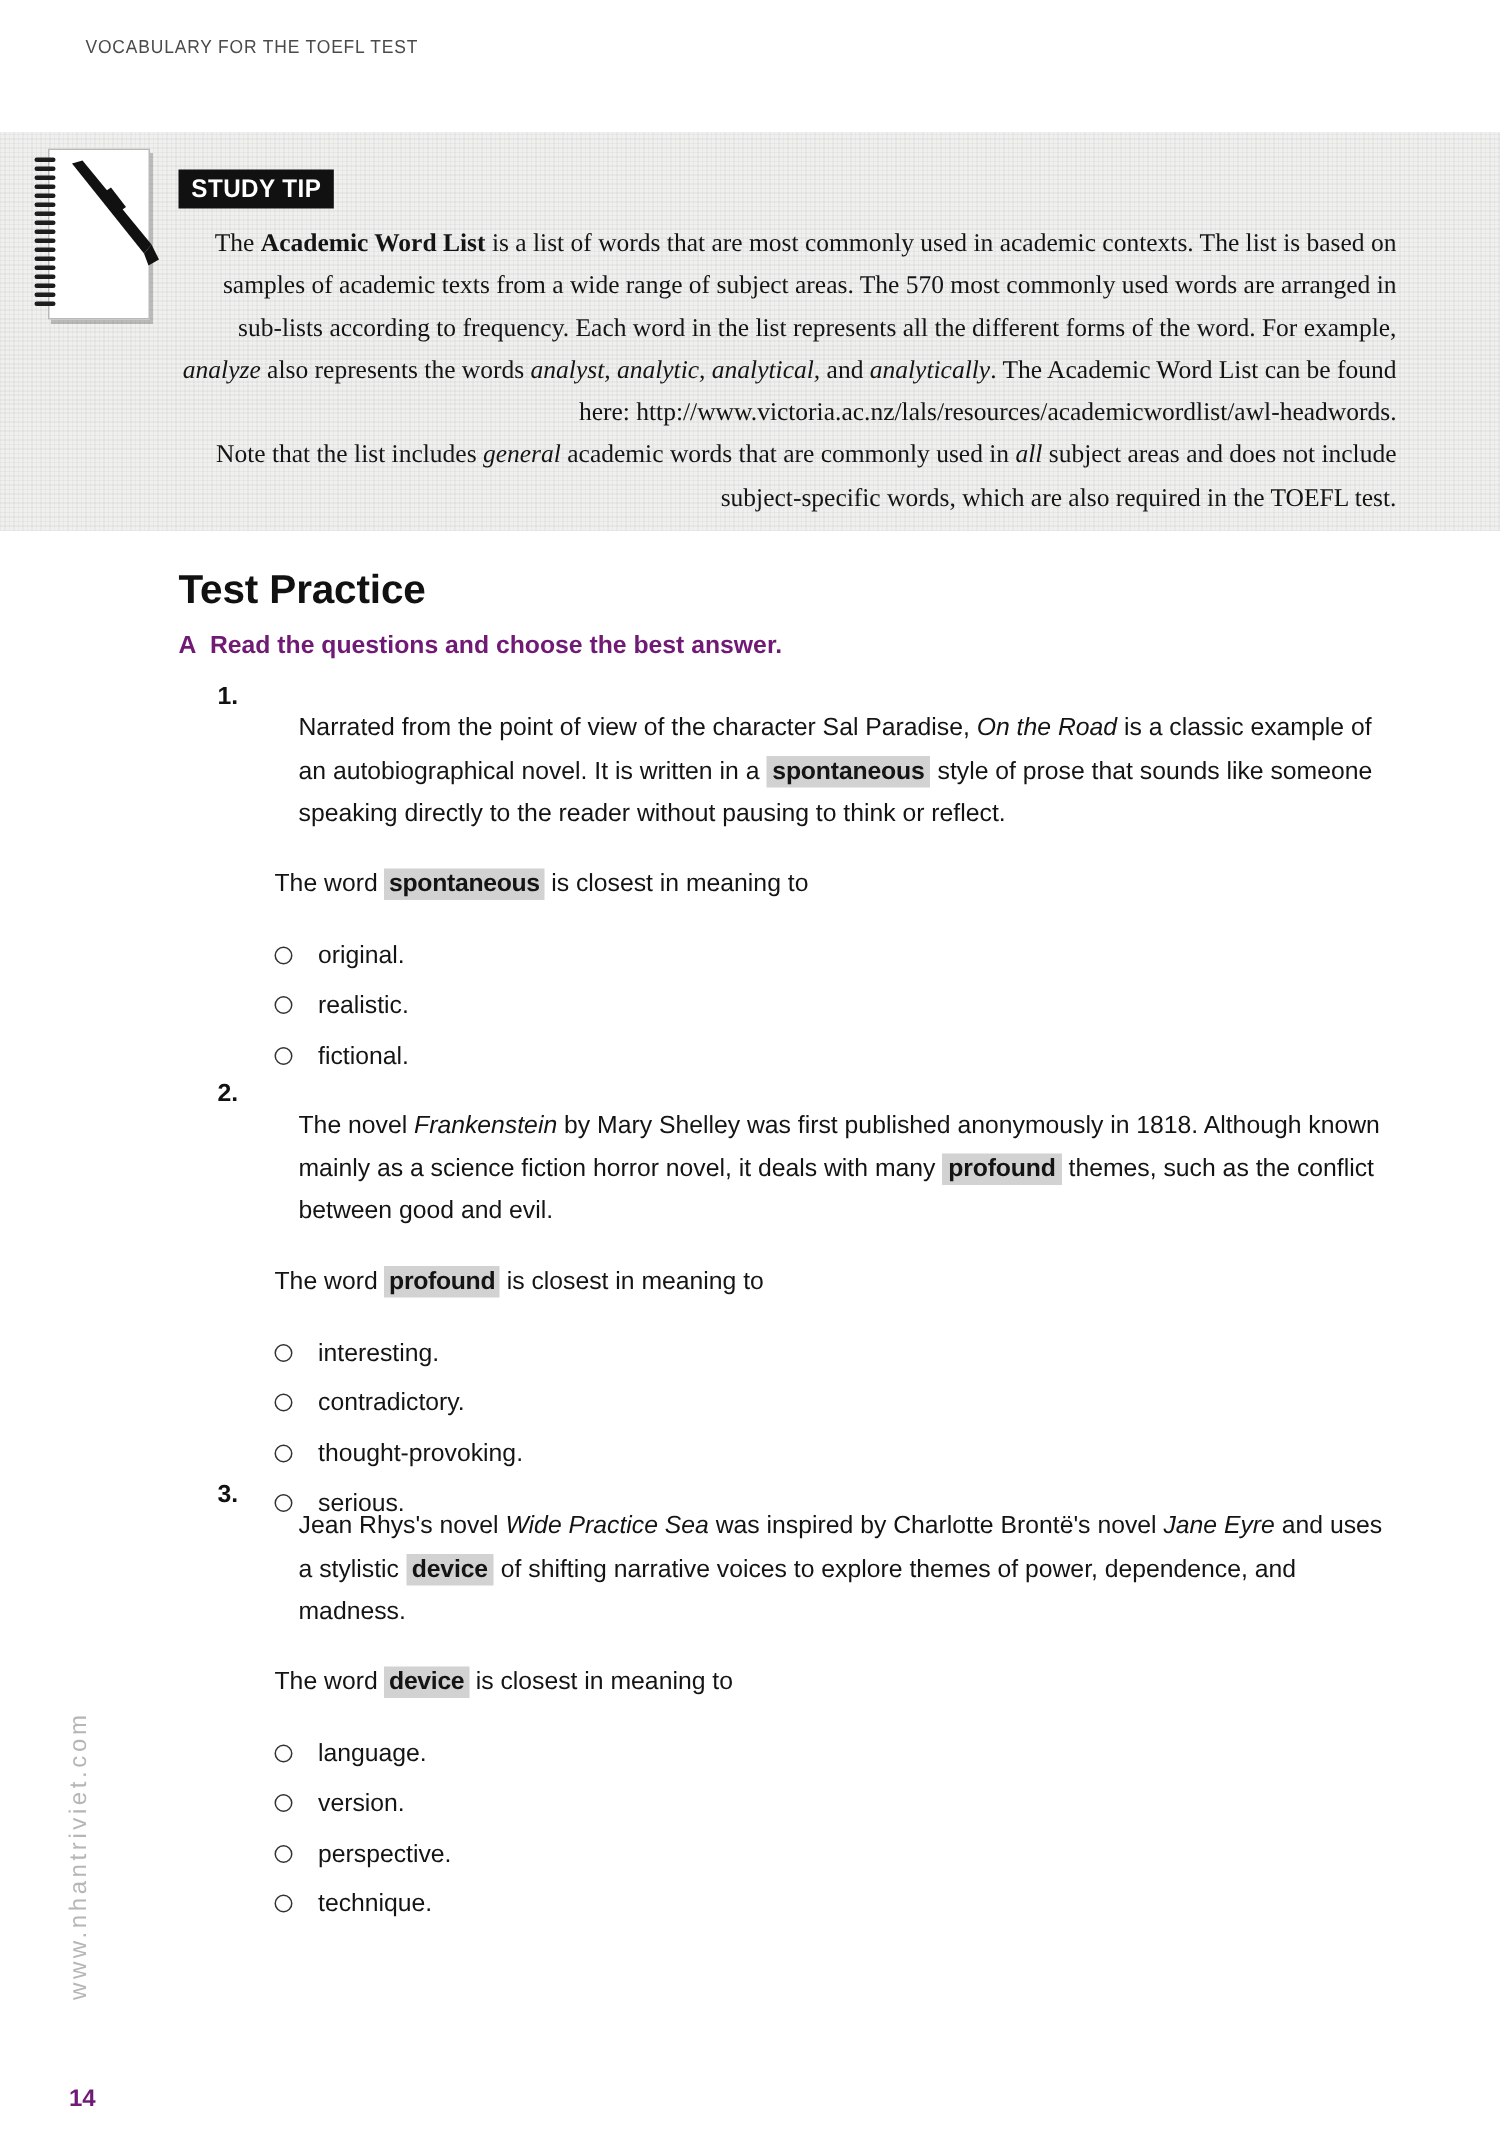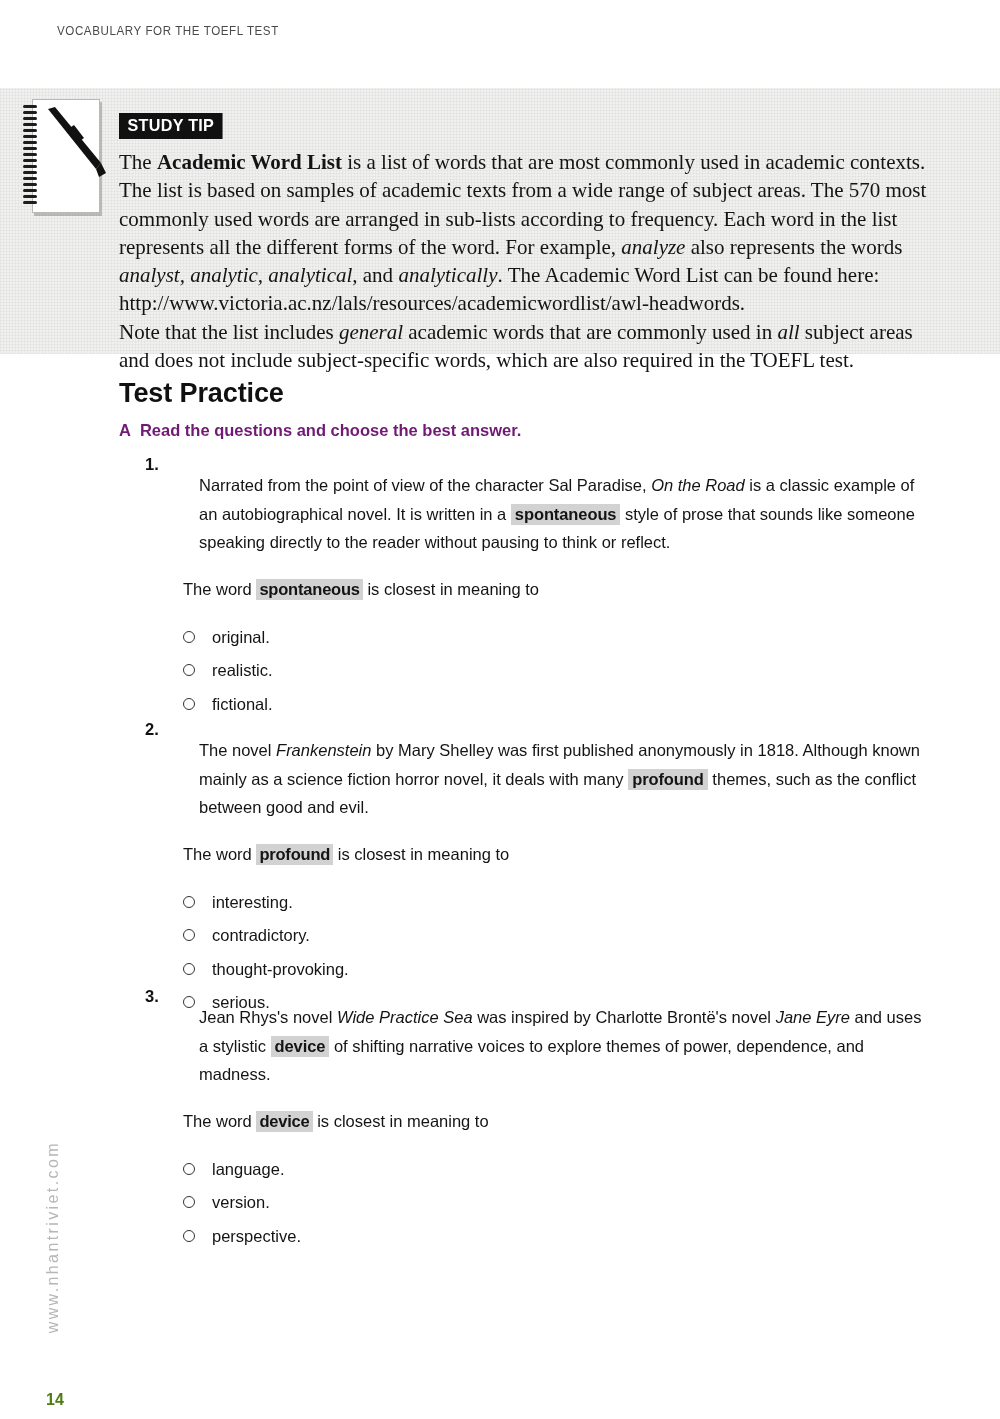--- a/index.html
+++ b/index.html
@@ -109,24 +109,24 @@
     transform-origin: left top;
     white-space: nowrap;
   }
 
   .studytip-body {
     position: absolute;
     left: 119px;
     top: 148px;
     width: 812px;
     font-family: "Liberation Serif", serif;
-    font-size: 21px;
+    font-size: 17px;
     line-height: 28.3px;
     color: #141414;
-    text-align: left;
+    text-align: right;
   }
   .studytip-body p { margin: 0; }
   .studytip-body b { font-weight: 700; }
   .studytip-body i { font-style: italic; }
 
   
   .section-title {
     position: absolute;
     left: 119px;
     top: 378px;
@@ -221,21 +221,21 @@
     transform: rotate(180deg);
     transform-origin: center;
     white-space: nowrap;
   }
   .folio {
     position: absolute;
     left: 46px;
     top: 1391px;
     font-size: 16px;
     font-weight: 700;
-    color: #4d7c0f;
+    color: #701a75;
   }
 </style>
 </head>
 <body>
 
 <div class="running-head">VOCABULARY FOR THE TOEFL TEST</div>
 
 <div class="studytip-panel"></div>
 
 <div class="notepad-icon">
@@ -308,18 +308,19 @@
 
 <div class="question" style="top:987px">
   <div class="q-num">3.</div>
   <div class="q-body">
     <p class="q-stem"><span>Jean Rhys's novel </span><i>Wide Practice Sea</i><span> was inspired by Charlotte Brontë's novel </span><i>Jane Eyre</i><span> and uses a stylistic </span><span class="hl">device</span><span> of shifting narrative voices to explore themes of power, dependence, and madness.</span></p>
     <p class="q-prompt"><span>The word </span><span class="hl-plain">device</span><span> is closest in meaning to</span></p>
     <ul class="options">
       <li><span class="radio"></span><span>language.</span></li>
       <li><span class="radio"></span><span>version.</span></li>
       <li><span class="radio"></span><span>perspective.</span></li>
+      <li><span class="radio"></span><span>technique.</span></li>
     </ul>
   </div>
 </div>
 
 <div class="watermark">www.nhantriviet.com</div>
 <div class="folio">14</div>
 
 </body></html>

